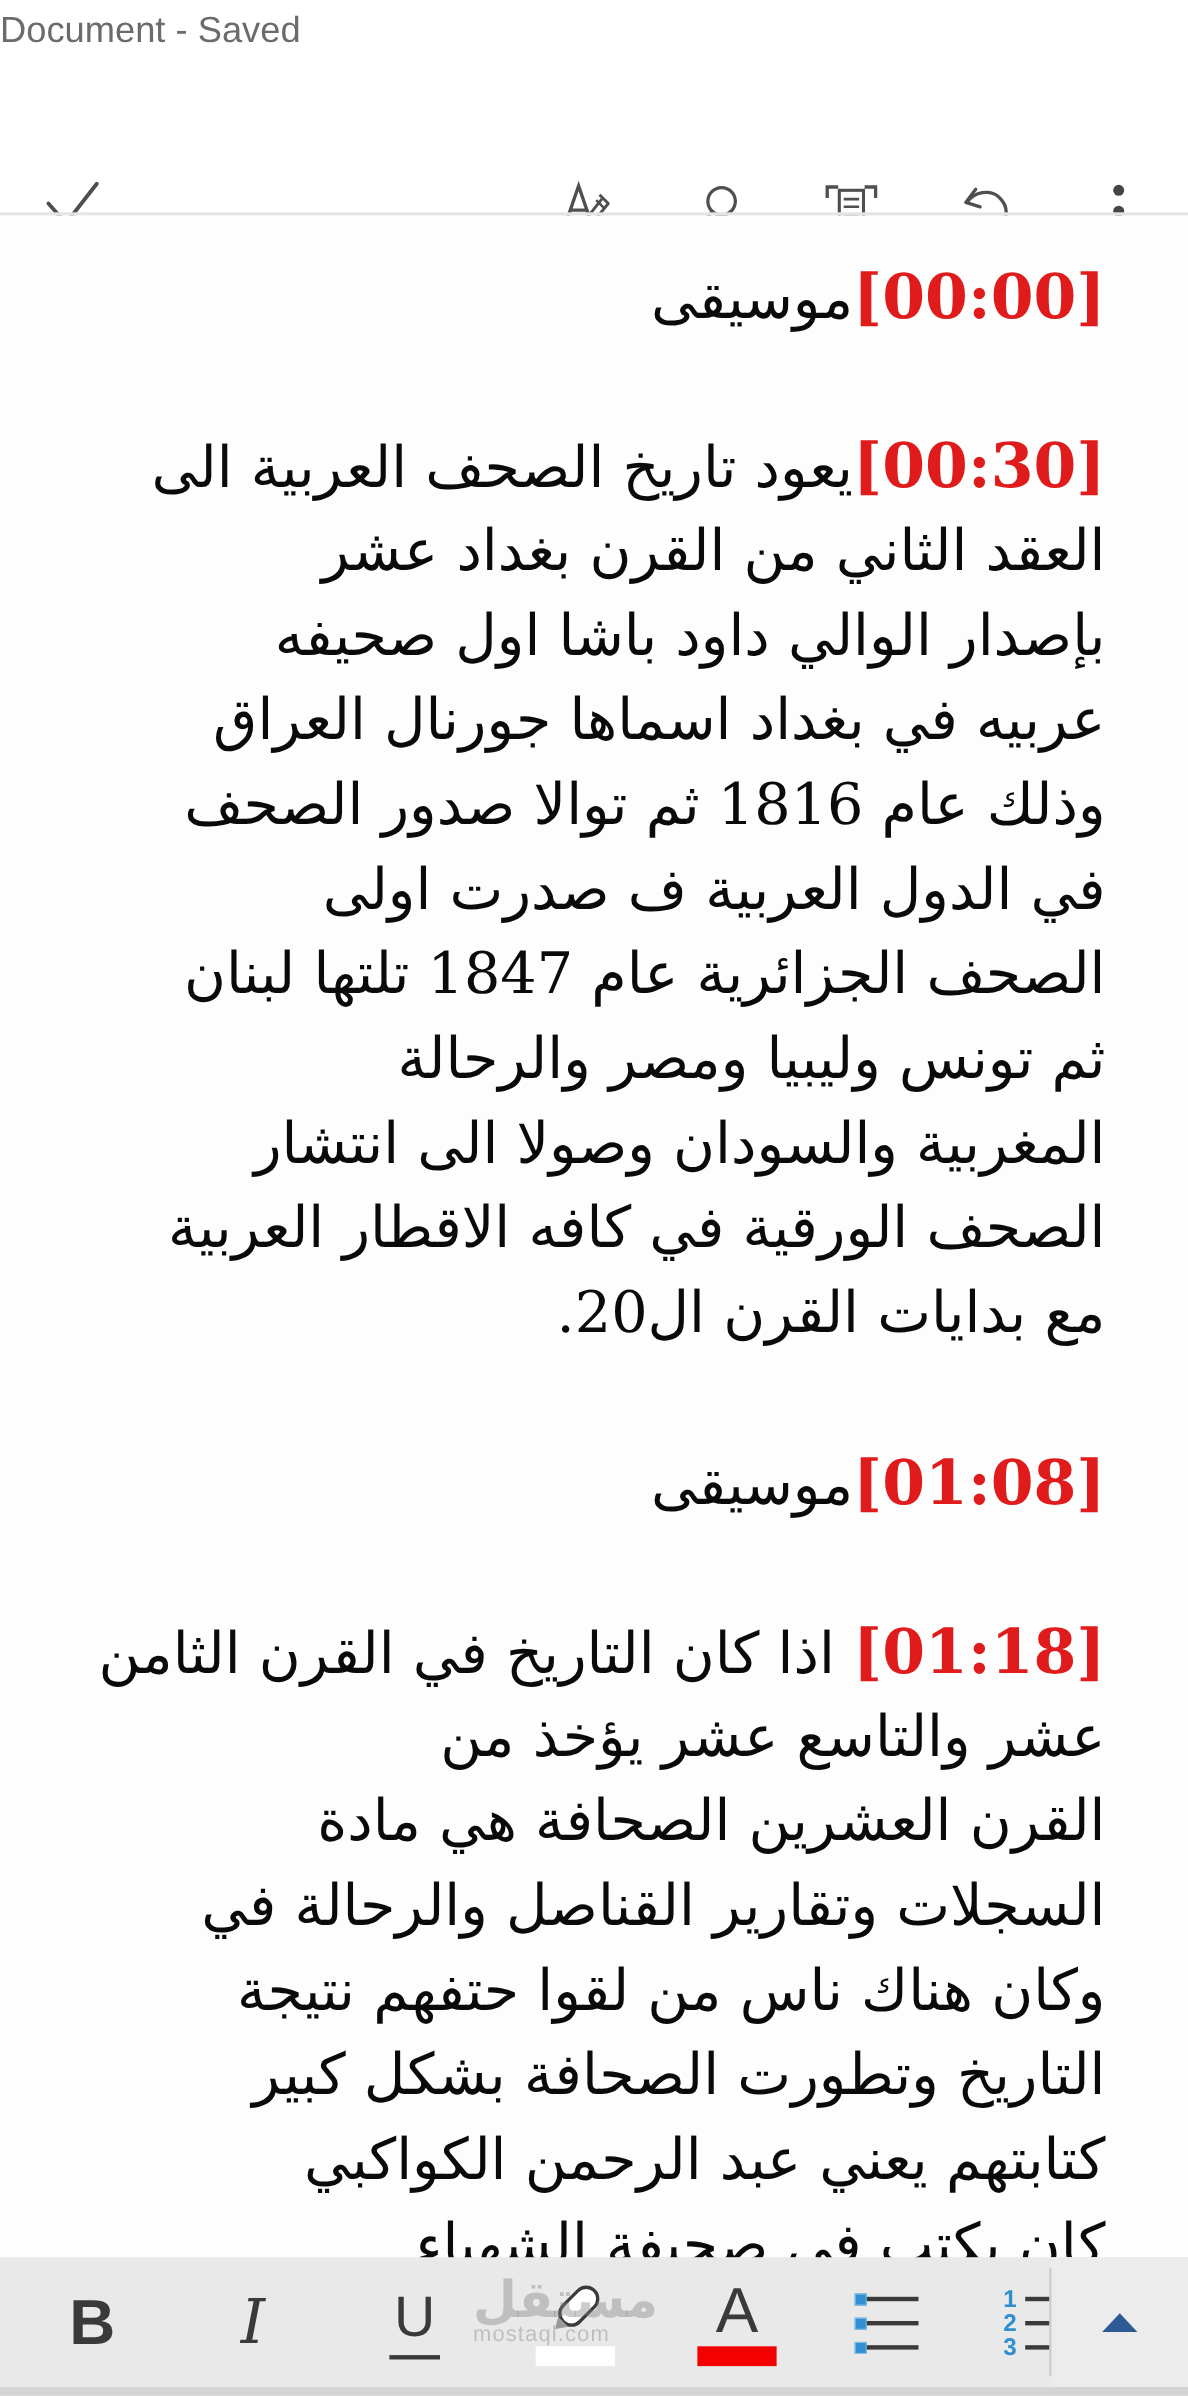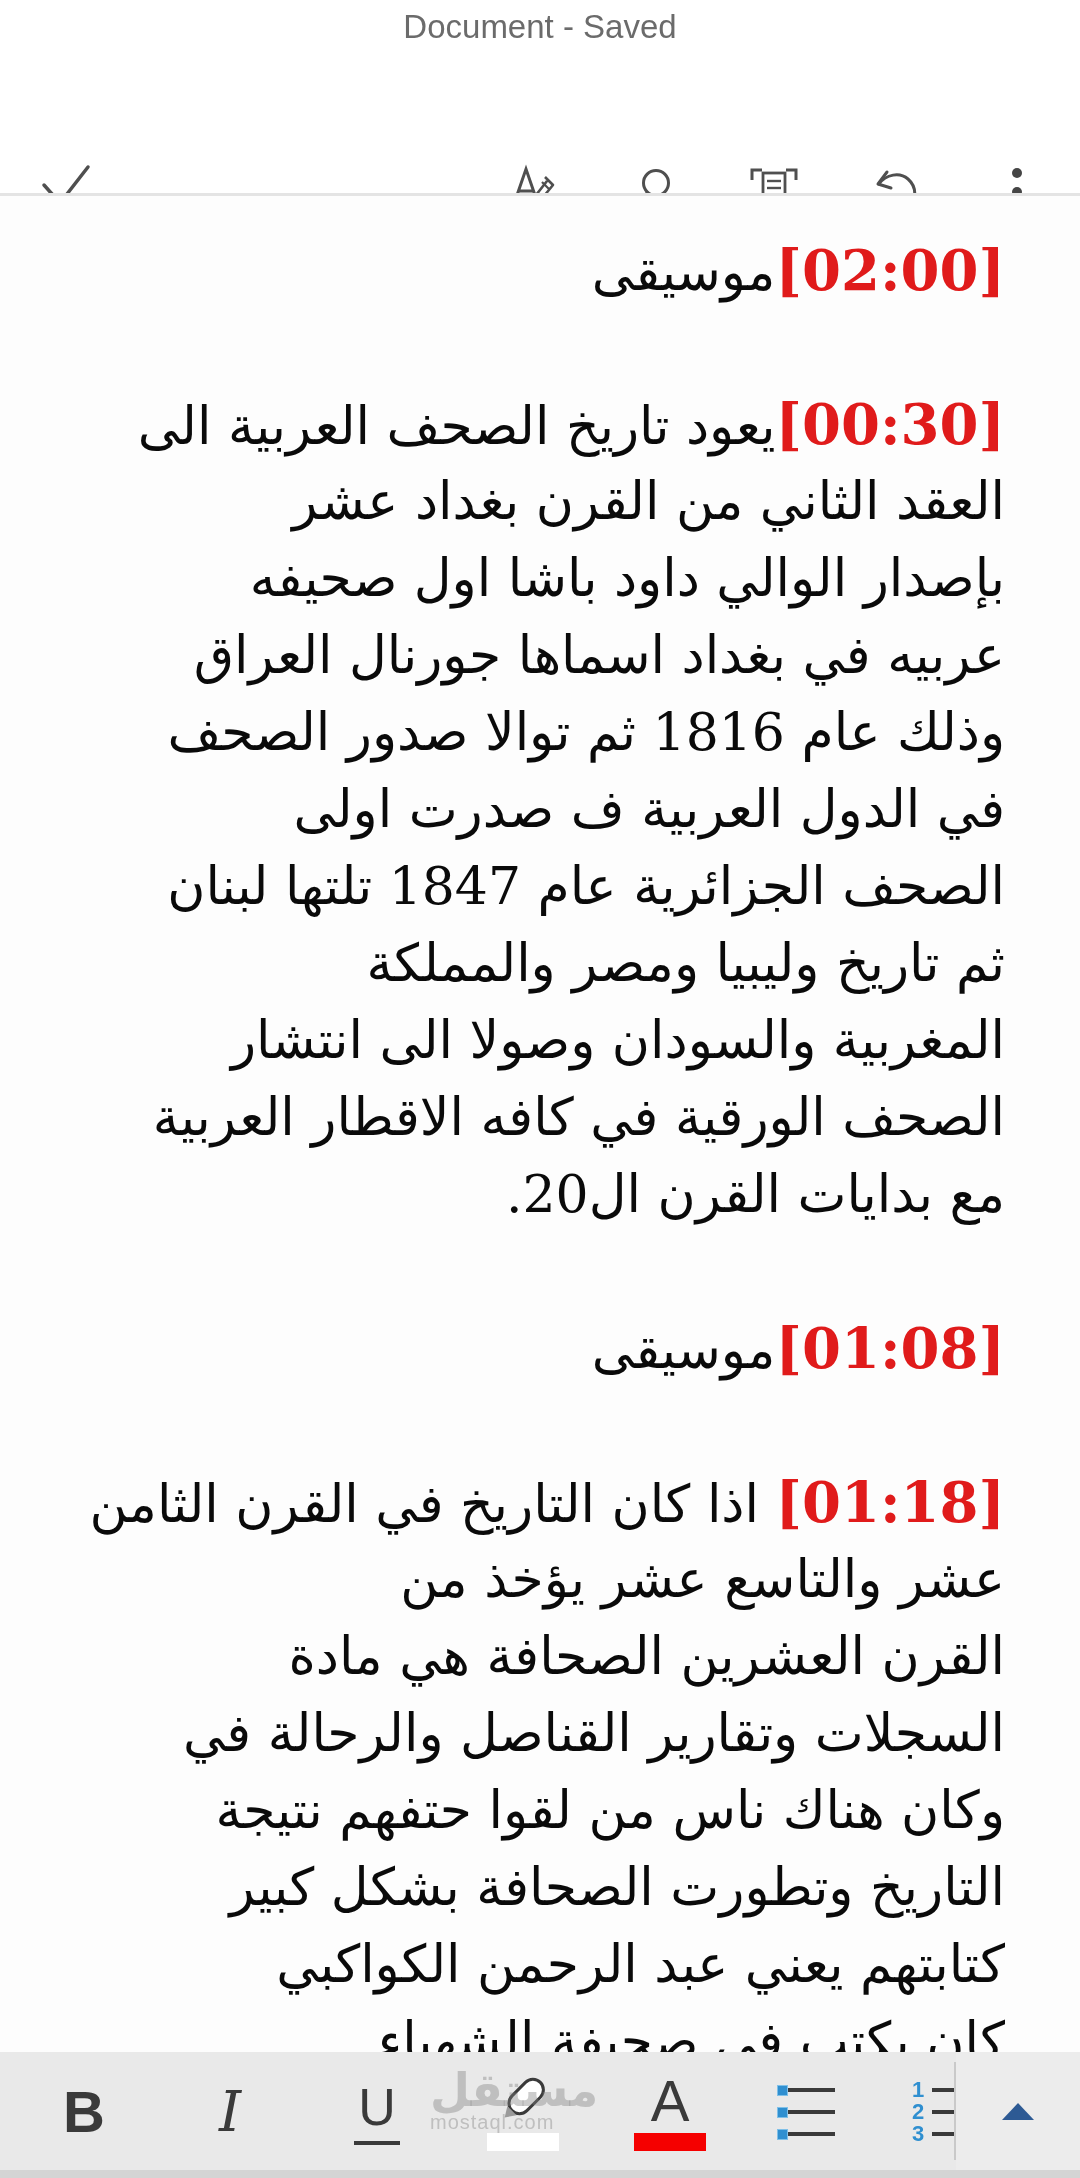--- a/index.html
+++ b/index.html
@@ -1,21 +1,21 @@
 <!DOCTYPE html>
 <html><head>
 <meta charset="utf-8">
 <style>
   html,body{margin:0;padding:0;}
   body{
     width:1080px;height:2178px;position:relative;overflow:hidden;
     background:#ffffff;font-family:"Liberation Sans","DejaVu Sans",sans-serif;
   }
   
-  .titlebar{position:absolute;left:0;top:0;width:1080px;height:52px;text-align:center;}
+  .titlebar{position:absolute;left:0;top:0;width:1080px;height:52px;text-align:left;}
   .titlebar .t{display:inline-block;margin-top:8px;font-size:33px;color:#6b6b6b;}
   
   .top-toolbar{position:absolute;left:0;top:52px;width:1080px;height:141px;background:#ffffff;}
   .icon-btn{position:absolute;width:64px;height:64px;display:flex;align-items:center;justify-content:center;}
   .top-divider{position:absolute;left:0;top:193px;width:1080px;height:3px;background:#e4e4e4;}
   
   .content{
     position:absolute;left:0;top:196px;width:1080px;height:1982px;background:#fdfdfd;
     padding:36px 75px 0 40px;box-sizing:border-box;direction:rtl;text-align:right;
     font-family:"DejaVu Serif","DejaVu Sans",sans-serif;font-size:52px;color:#0a0a0a;
@@ -128,32 +128,32 @@
       </svg>
     </span>
   </div>
 </div>
 
 <div class="top-divider"></div>
 
 <div class="content" dir="rtl">
 
   <div class="para">
-    <div class="line"><span class="ts">[02:00]</span><span>موسيقى</span></div>
+    <div class="line"><span class="ts">[00:00]</span><span>موسيقى</span></div>
   </div>
 
   <div class="para">
     <div class="line"><span class="ts">[00:30]</span><span>يعود تاريخ الصحف العربية الى</span></div>
     <div class="line"><span>العقد الثاني من القرن بغداد عشر</span></div>
     <div class="line"><span>بإصدار الوالي داود باشا اول صحيفه</span></div>
     <div class="line"><span>عربيه في بغداد اسماها جورنال العراق</span></div>
     <div class="line"><span>وذلك عام 1816 ثم توالا صدور الصحف</span></div>
     <div class="line"><span>في الدول العربية ف صدرت اولى</span></div>
     <div class="line"><span>الصحف الجزائرية عام 1847 تلتها لبنان</span></div>
-    <div class="line"><span>ثم تاريخ وليبيا ومصر والمملكة</span></div>
+    <div class="line"><span>ثم تونس وليبيا ومصر والرحالة</span></div>
     <div class="line"><span>المغربية والسودان وصولا الى انتشار</span></div>
     <div class="line"><span>الصحف الورقية في كافه الاقطار العربية</span></div>
     <div class="line"><span>مع بدايات القرن ال20.</span></div>
   </div>
 
   <div class="para">
     <div class="line"><span class="ts">[01:08]</span><span>موسيقى</span></div>
   </div>
 
   <div class="para">

